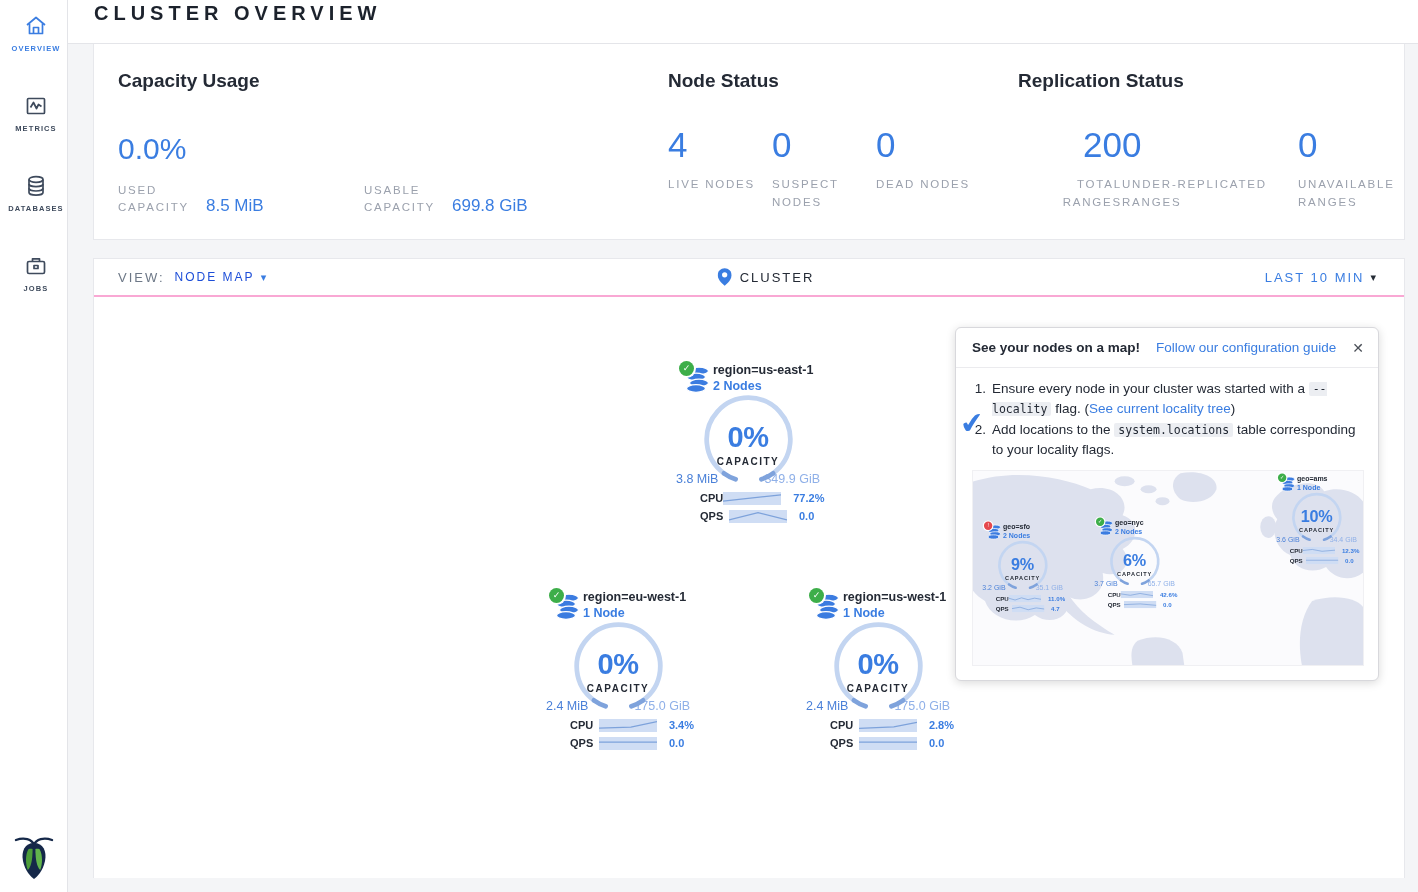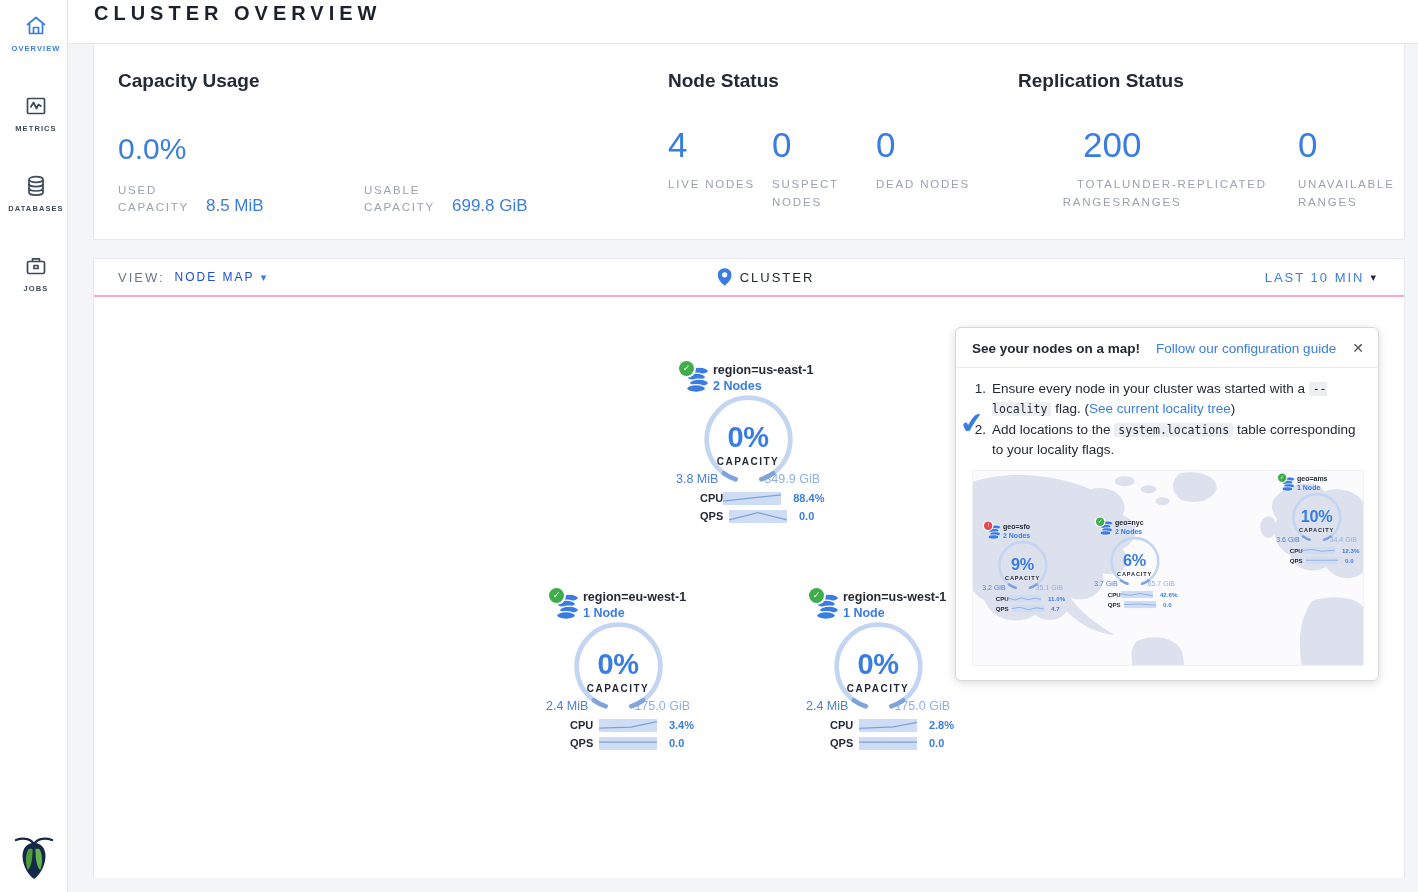--- a/index.html
+++ b/index.html
@@ -88,21 +88,21 @@
   .nm-used { color:#4a80d8; } .nm-total { color:#8fb0e8; }
   .nm-row { display:flex; align-items:center; margin-top:5px; padding-left:28px; }
   .nm-row:first-of-type { margin-top:4px; }
   .nm-row-label { width:29px; font-size:11px; font-weight:700; color:#242a35; }
   .nm-spark { width:58px; height:13px; display:inline-block; }
   .nm-row-val { margin-left:12px; font-size:11px; font-weight:700; color:#3a7de1; }
 
   
   .popup { position:absolute; left:861px; top:30px; width:424px; background:#fff;
     border:1px solid #d8d8dc; border-radius:6px; box-shadow:0 2px 10px rgba(0,0,0,.15); z-index:10; }
-  .popup-header { display:flex; align-items:center; padding:12px 14px 11px 16px; border-bottom:1px solid #ebebee; }
+  .popup-header { display:flex; align-items:flex-start; padding:12px 14px 11px 16px; border-bottom:1px solid #ebebee; }
   .popup-title { font-size:13.5px; font-weight:700; color:#242a35; }
   .popup-link { margin-left:16px; font-size:13.5px; color:#3a7de1; cursor:pointer; }
   .popup-close { margin-left:auto; font-size:14px; color:#4a4f57; cursor:pointer; }
   .popup-body { position:relative; padding:11px 16px 14px 12px; }
   .popup-check { position:absolute; left:4px; top:38px; font-size:29px; color:#3a7de1;
     transform:rotate(-6deg); z-index:3; }
   .step { display:flex; font-size:13.5px; line-height:1.48; color:#242a35; margin-bottom:1px; }
   .step-num { width:18px; text-align:right; margin-right:6px; flex:none; }
   .step-text { }
   .code { font-family:"DejaVu Sans Mono", monospace; font-size:11.5px; background:#eceef2;
@@ -449,21 +449,21 @@
     <div class="nm-values">
       <span class="nm-used">3.8 MiB</span>
       <span class="nm-total">349.9 GiB</span>
     </div>
     <div class="nm-row">
       <span class="nm-row-label">CPU</span>
       <span class="nm-spark"><svg width="58" height="13">
               <rect width="58" height="13" fill="#cfddf4"></rect>
               <polyline points="0.0,9.1 58.0,2.9" fill="none" stroke="#7da2db" stroke-width="1.3"></polyline>
             </svg></span>
-      <span class="nm-row-val">88.4%</span>
+      <span class="nm-row-val">77.2%</span>
     </div>
     <div class="nm-row">
       <span class="nm-row-label">QPS</span>
       <span class="nm-spark"><svg width="58" height="13">
               <rect width="58" height="13" fill="#cfddf4"></rect>
               <polyline points="0.0,9.8 29.0,2.6 58.0,9.8" fill="none" stroke="#7da2db" stroke-width="1.3"></polyline>
             </svg></span>
       <span class="nm-row-val">0.0</span>
     </div>
   </div>

